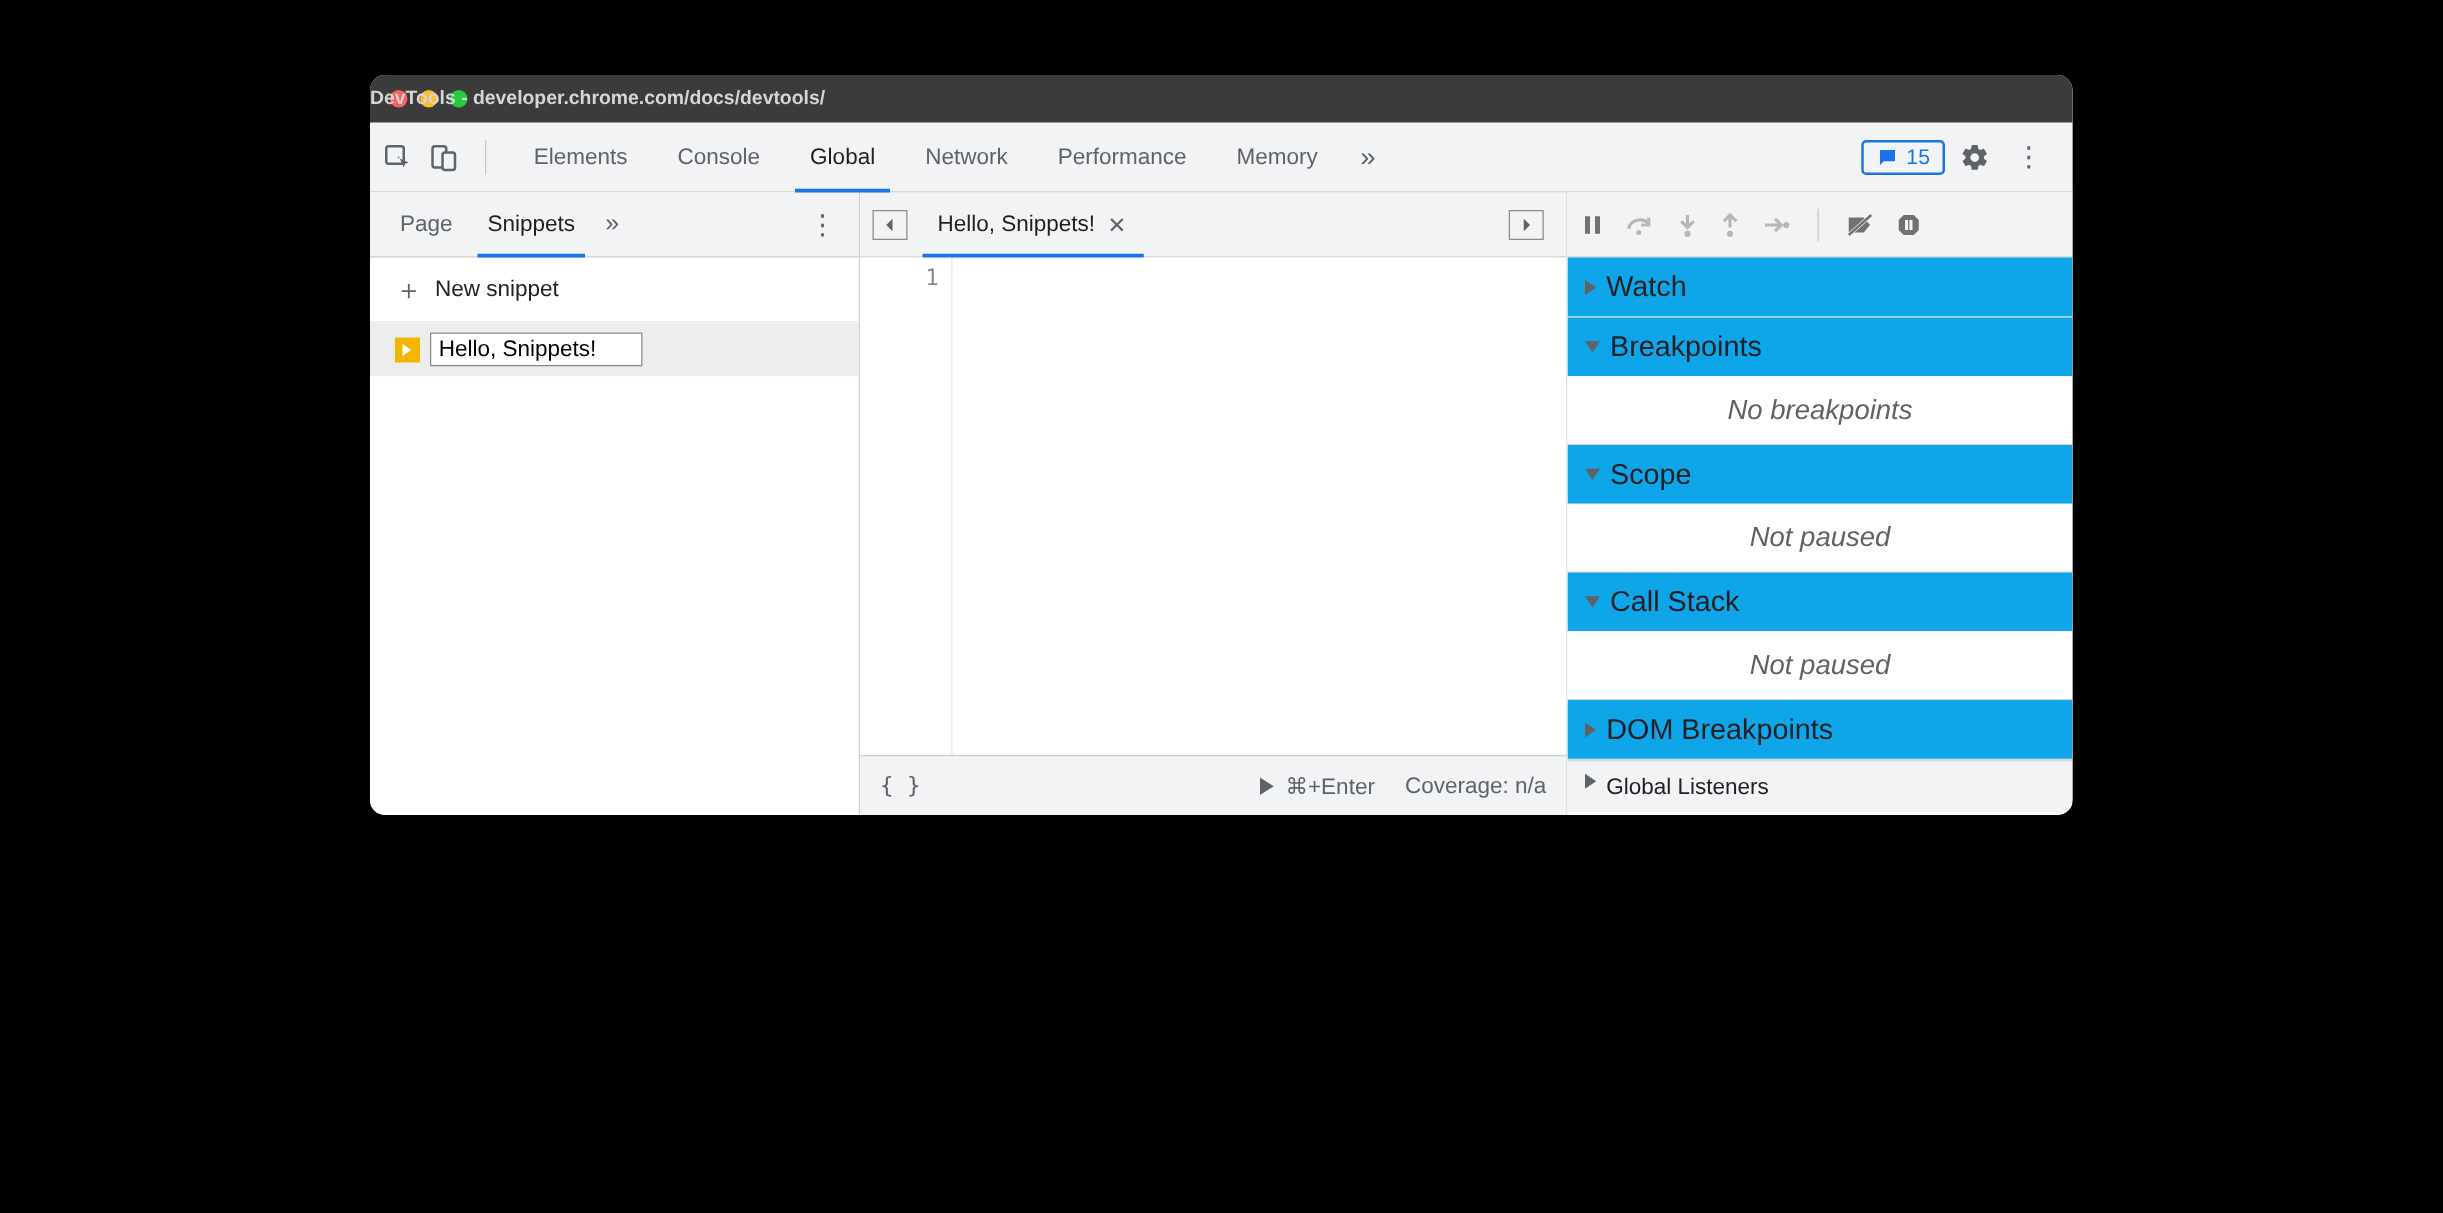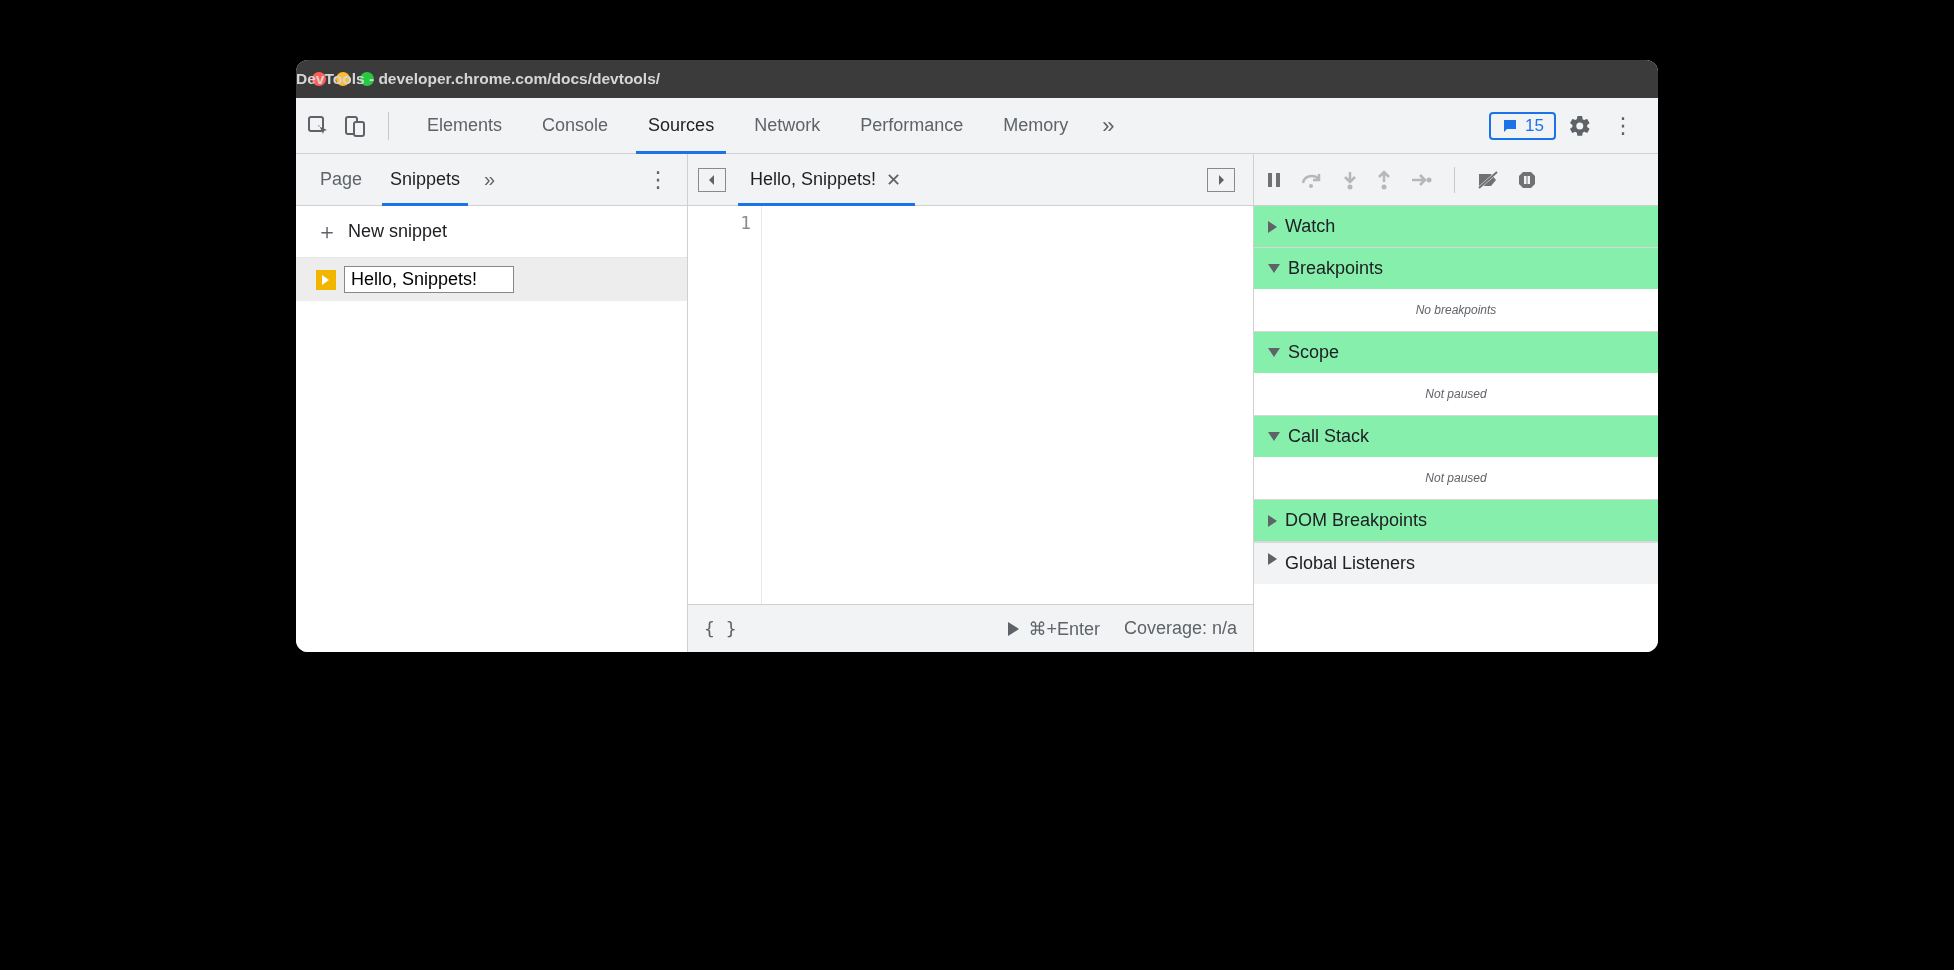--- a/index.html
+++ b/index.html
@@ -315,26 +315,26 @@
   }
   .db-icon.disabled { color: #b7b7b7; cursor: default; }
   .toolbar-sep {
     width: 1px; height: 26px; background: #c8c8c8;
     margin: 0 4px;
   }
   .section {
     border-bottom: 1px solid #d8d8d8;
   }
   .section-header {
-    background: #86efac;
+    background: #0ea5e9;
     display: flex;
     align-items: center;
     gap: 8px;
     padding: 10px 14px;
-    font-size: 18px;
+    font-size: 23px;
     color: #202124;
     cursor: pointer;
     text-align: right;
   }
   .tri {
     display: inline-block;
     width: 0; height: 0;
   }
   .tri-right {
     border-left: 9px solid #5f6368;
@@ -342,21 +342,21 @@
     border-bottom: 6px solid transparent;
   }
   .tri-down {
     border-top: 9px solid #5f6368;
     border-left: 6px solid transparent;
     border-right: 6px solid transparent;
   }
   .section-body {
     padding: 14px 16px;
     text-align: center;
-    font-size: 12px;
+    font-size: 22px;
     color: #5f6368;
     font-style: italic;
     background: #fff;
   }
   .partial {
     border-top: 1px solid #d8d8d8;
     background: #f1f3f4;
     padding: 10px 14px;
     font-size: 18px;
     color: #202124;
@@ -389,21 +389,21 @@
         <svg width="22" height="24" viewBox="0 0 22 24" fill="none" stroke="currentColor" stroke-width="2">
             <rect x="2" y="3" width="11" height="17" rx="2"></rect>
             <rect x="10" y="8" width="10" height="14" rx="2" fill="#f1f3f4"></rect>
           </svg>
       </span>
       <div class="vdivider"></div>
     </div>
     <div class="tab-list">
       <div class="tab">Elements</div>
       <div class="tab">Console</div>
-      <div class="tab active">Sources</div>
+      <div class="tab active">Global</div>
       <div class="tab">Network</div>
       <div class="tab">Performance</div>
       <div class="tab">Memory</div>
       <div class="tab-more">»</div>
     </div>
     <div class="main-tabs-right">
       <div class="badge-msg">
         <svg width="18" height="18" viewBox="0 0 24 24" fill="currentColor">
             <path d="M4 4h16v12H8l-4 4V4z"></path>
           </svg>

